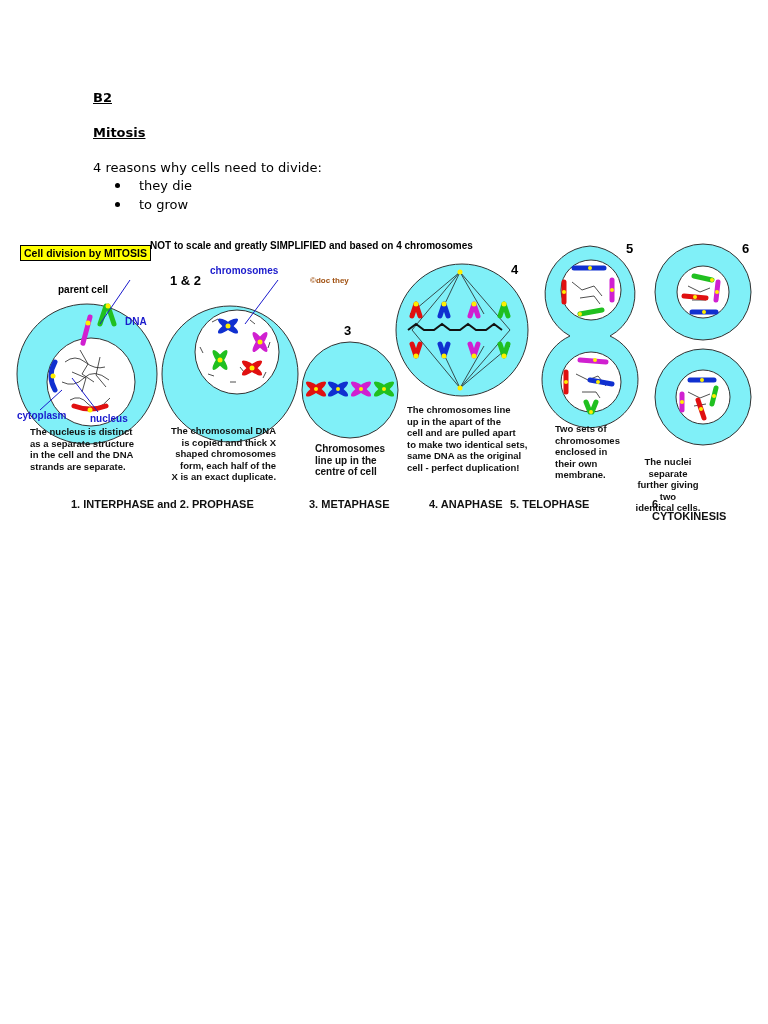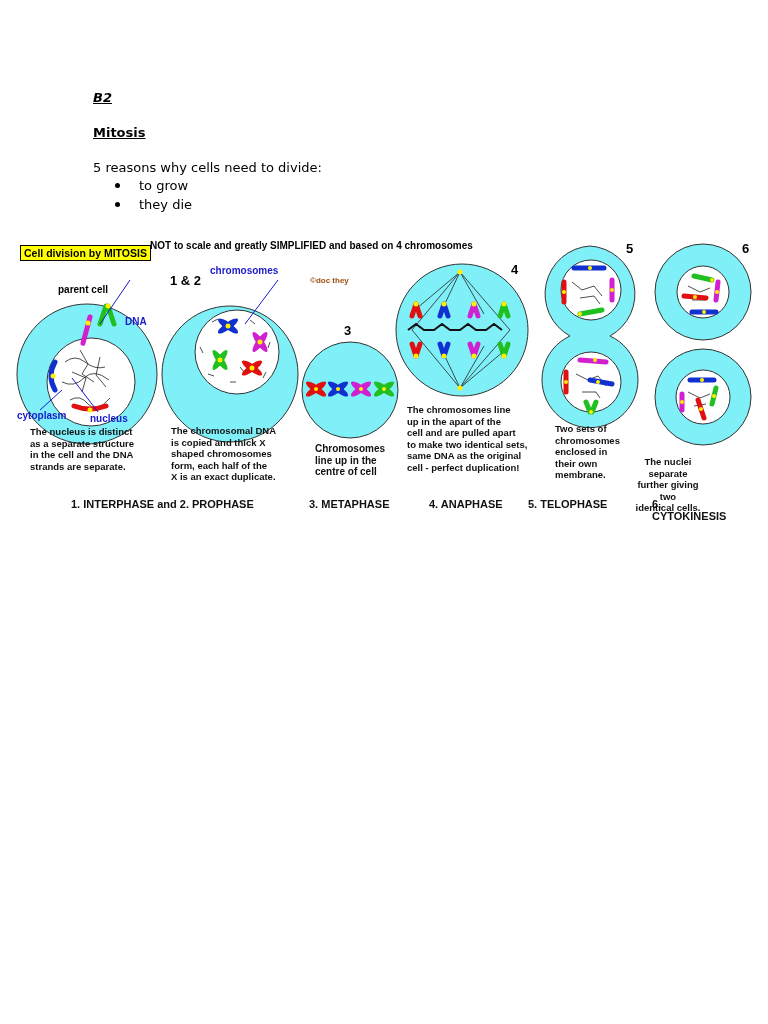--- a/index.html
+++ b/index.html
@@ -15,26 +15,26 @@
   .lbl{position:absolute;font-weight:bold;font-size:10px;line-height:12px;}
   .blue{color:#1a1acc;}
   .num{position:absolute;font-weight:bold;font-size:13px;}
   .caption{position:absolute;font-weight:bold;font-size:9.5px;line-height:11.5px;color:#111;}
   .phase{position:absolute;top:266px;font-weight:bold;font-size:11px;color:#111;}
   svg{position:absolute;left:0;top:0;}
 </style>
 </head>
 <body>
 
-<div class="doc-text heading" style="top:90px;font-style:italic;">B2</div>
+<div class="doc-text heading" style="top:90px;">B2</div>
 <div class="doc-text heading" style="top:125px;">Mitosis</div>
-<div class="doc-text" style="top:160px;">5 reasons why cells need to divide:</div>
+<div class="doc-text" style="top:160px;">4 reasons why cells need to divide:</div>
 <ul class="bullets">
+  <li><span class="dot"></span><span>they die</span></li>
   <li><span class="dot"></span><span>to grow</span></li>
-  <li><span class="dot"></span><span>they die</span></li>
 </ul>
 
 <div class="figure">
   <svg width="768" height="290" viewBox="0 0 768 290">
     <defs>
       <g id="xchrom">
         <ellipse cx="0" cy="0" rx="12" ry="3.5" transform="rotate(35)"></ellipse>
         <ellipse cx="0" cy="0" rx="12" ry="3.5" transform="rotate(-35)"></ellipse>
       </g>
     </defs>
@@ -183,21 +183,21 @@
   <div class="num" style="left:511px;top:30px;">4</div>
   <div class="num" style="left:626px;top:9px;">5</div>
   <div class="num" style="left:742px;top:9px;">6</div>
 
   <div class="caption" style="left:30px;top:194px;">
     <div>The nucleus is distinct</div>
       <div>as a separate structure</div>
       <div>in the cell and the DNA</div>
       <div>strands are separate.</div>
   </div>
-  <div class="caption" style="left:171px;top:193px;">
+  <div class="caption" style="left:171px;top:193px;text-align:right;">
     <div>The chromosomal DNA</div>
       <div>is copied and thick X</div>
       <div>shaped chromosomes</div>
       <div>form, each half of the</div>
       <div>X is an exact duplicate.</div>
   </div>
   <div class="caption" style="left:315px;top:211px;font-size:10px;">
     <div>Chromosomes</div>
       <div>line up in the</div>
       <div>centre of cell</div>
@@ -219,15 +219,15 @@
   </div>
   <div class="caption" style="left:632px;top:224px;text-align:center;">
     <div>The nuclei separate</div>
       <div>further giving two</div>
       <div>identical cells.</div>
   </div>
 
   <div class="phase" style="left:71px;">1. INTERPHASE and 2. PROPHASE</div>
   <div class="phase" style="left:309px;">3. METAPHASE</div>
   <div class="phase" style="left:429px;">4. ANAPHASE</div>
-  <div class="phase" style="left:528px;">5. TELOPHASE</div>
+  <div class="phase" style="left:510px;">5. TELOPHASE</div>
   <div class="phase" style="left:652px;">6. CYTOKINESIS</div>
 </div>
 
 </body></html>

